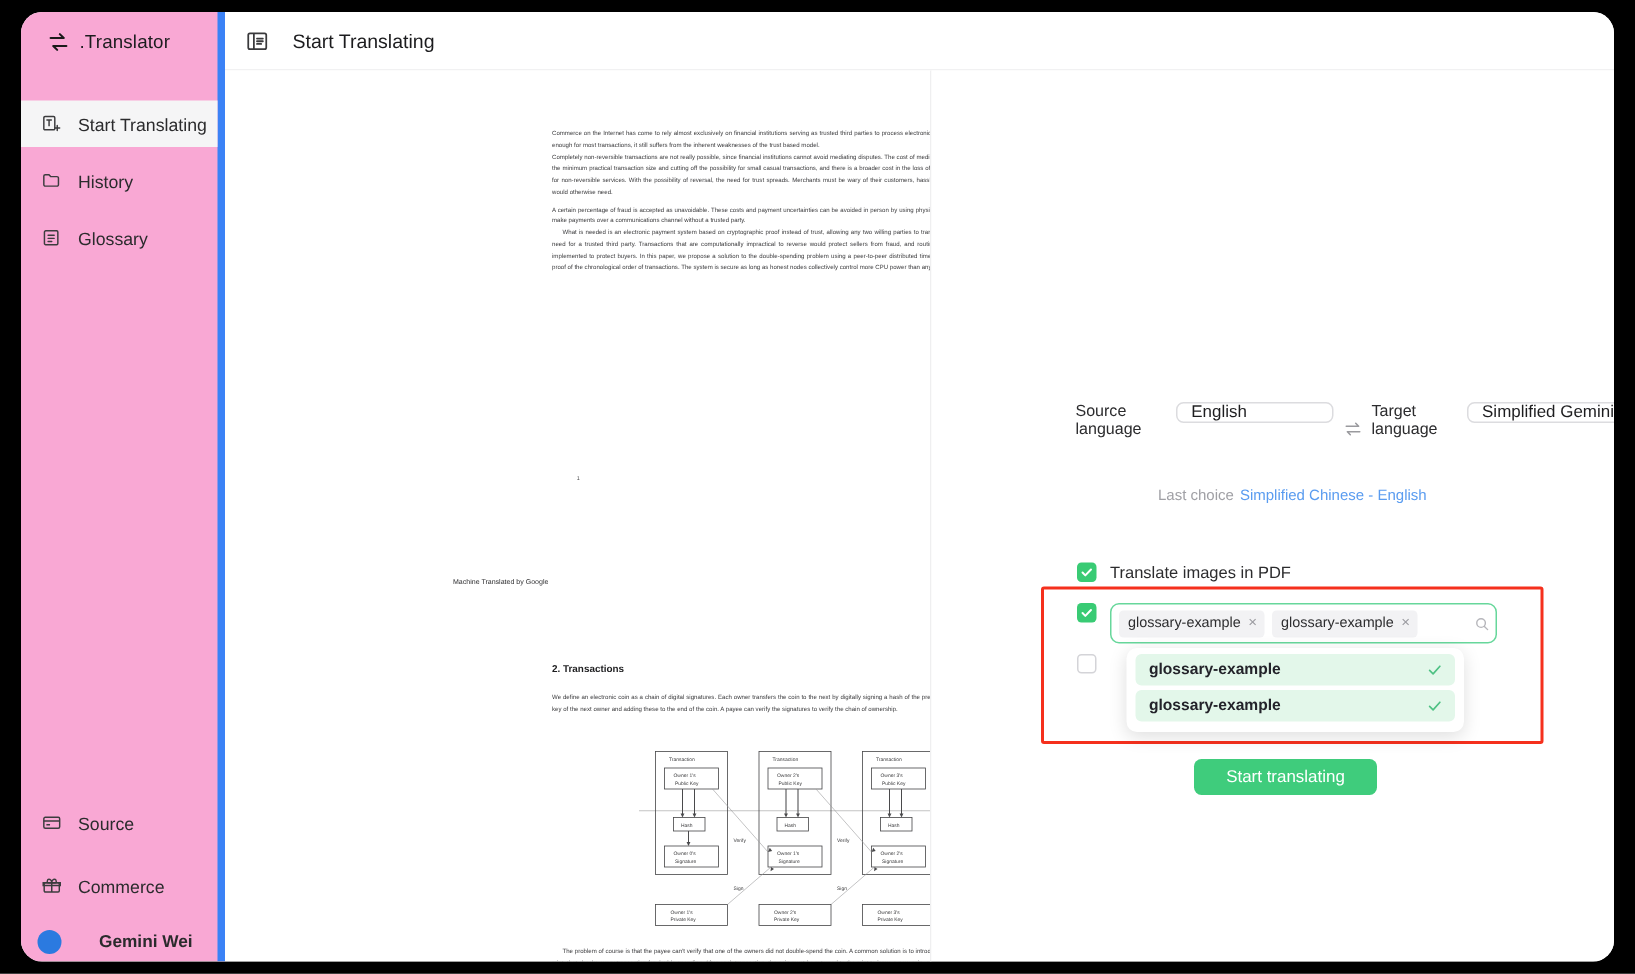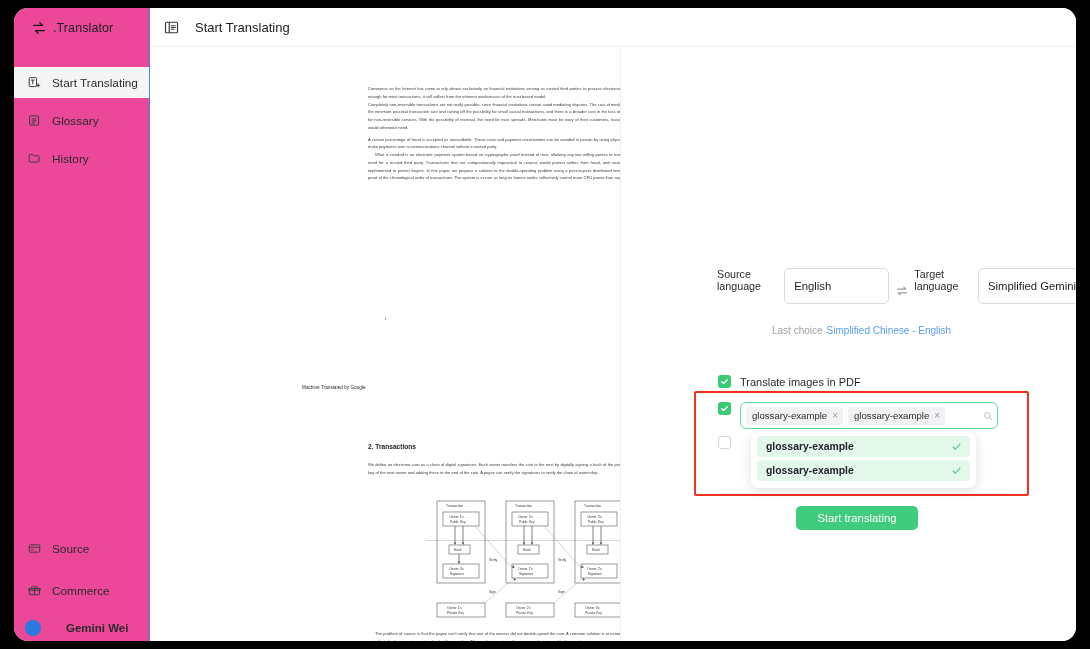--- a/index.html
+++ b/index.html
@@ -16,22 +16,22 @@
     background: #ffffff;
     border-radius: 14px;
     overflow: hidden;
     display: flex;
   }
 
   
   .sidebar {
     width: 136px;
     height: 100%;
-    background: #ec4899;
-    border-right: 1px solid #3b82f6;
+    background: #f9a8d4;
+    border-right: 5px solid #3b82f6;
     position: relative;
     flex: 0 0 136px;
   }
   .brand {
     display: flex; align-items: center; gap: 7px;
     height: 40px;
     padding-left: 18px;
   }
   .brand-icon { width: 14px; height: 14px; display:block; color:#1a1a1a; }
   .brand-text {
@@ -142,21 +142,21 @@
   }
   .lang-row {
     position: absolute; left: 96px; top: 221px;
     display: flex; align-items: flex-end; gap: 0;
   }
   .lang-group { display: flex; flex-direction: row; }
   .lang-label {
     font-size: 10.7px; color: #2c2c2e; margin-bottom: 7px;
   }
   .lang-select {
-    width: 124px; height: 36px;
+    width: 124px; height: 14px;
     border: 1px solid #dcdcdf;
     border-radius: 5px;
     background: #fff;
     display: flex; align-items: center;
     padding-left: 9px;
     font-size: 11.3px; color: #1d1d1f;
     cursor: pointer;
   }
   .swap-btn {
     width: 30px; height: 26px;
@@ -294,34 +294,34 @@
             <path d="M3.6 5h4.5M5.8 5v5"></path>
             <path d="M12.5 9.5v4M10.5 11.5h4" stroke-linecap="round"></path>
           </svg>
         </span>
         <span>Start Translating</span>
       </div>
 
       <div class="nav-item">
         <span class="ic">
           <svg viewBox="0 0 16 16" fill="none" stroke="currentColor" stroke-width="1.2">
+            <path d="M1.5 4.2A1.2 1.2 0 0 1 2.7 3h3l1.4 1.6h5.2A1.2 1.2 0 0 1 13.5 5.8v5.4a1.2 1.2 0 0 1-1.2 1.2H2.7a1.2 1.2 0 0 1-1.2-1.2z"></path>
+          </svg>
+        </span>
+        <span>History</span>
+      </div>
+
+      <div class="nav-item">
+        <span class="ic">
+          <svg viewBox="0 0 16 16" fill="none" stroke="currentColor" stroke-width="1.2">
             <rect x="2" y="2.3" width="11" height="11.4" rx="1"></rect>
             <path d="M5 6h5M5 8.5h5M5 11h3" stroke-linecap="round"></path>
           </svg>
         </span>
         <span>Glossary</span>
-      </div>
-
-      <div class="nav-item">
-        <span class="ic">
-          <svg viewBox="0 0 16 16" fill="none" stroke="currentColor" stroke-width="1.2">
-            <path d="M1.5 4.2A1.2 1.2 0 0 1 2.7 3h3l1.4 1.6h5.2A1.2 1.2 0 0 1 13.5 5.8v5.4a1.2 1.2 0 0 1-1.2 1.2H2.7a1.2 1.2 0 0 1-1.2-1.2z"></path>
-          </svg>
-        </span>
-        <span>History</span>
       </div>
 
     </div>
 
     <div class="nav-bottom">
 
       <div class="nav-item">
         <span class="ic">
           <svg viewBox="0 0 16 16" fill="none" stroke="currentColor" stroke-width="1.2">
             <rect x="1.5" y="3.5" width="13" height="9" rx="1.2"></rect>

